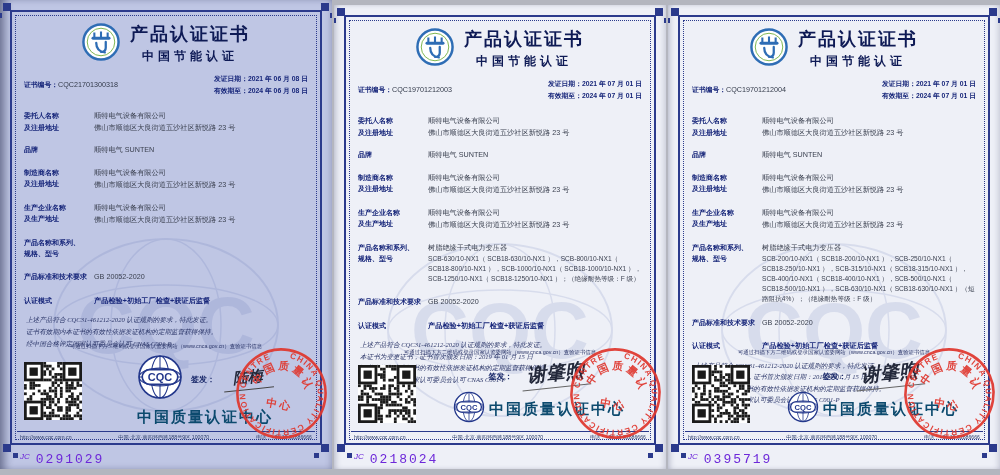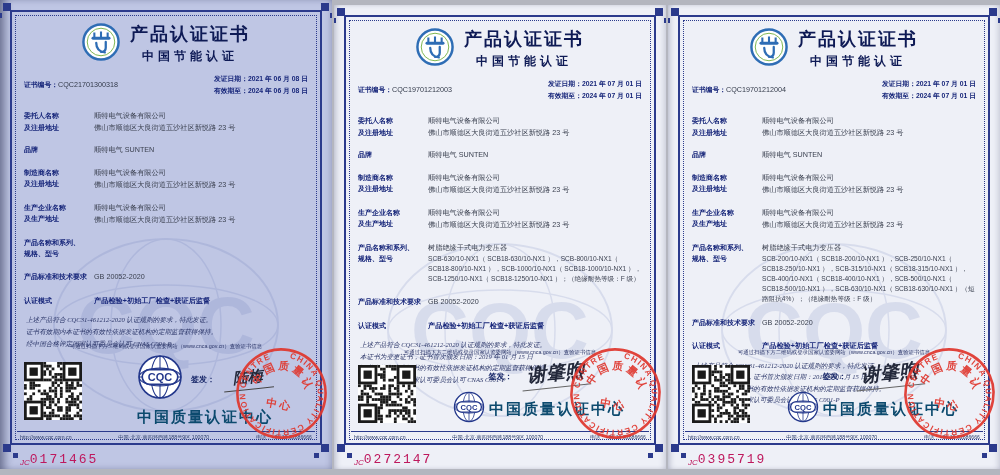--- a/index.html
+++ b/index.html
@@ -69,21 +69,21 @@
   .sign-b .signature { font-size:19px; border-bottom:1px solid #666; padding:0 6px 1px 6px; }
   .sign-b .name-line { display:flex; align-items:center; gap:4px; margin-top:3px; }
   
   .stamp { position:absolute; right:3px; bottom:28px; width:95px; height:95px;
     transform:rotate(10deg); z-index:4; opacity:.93; }
   
   .footer { position:absolute; left:17px; right:17px; bottom:28px; border-top:1px solid #2b3a8c;
     display:flex; justify-content:space-between; font-size:5.2px; color:#30406e;
     padding:2px 3px 0 3px; z-index:3; }
   
-  .serial { position:absolute; left:20px; bottom:2px; z-index:3; color:#be185d; display:flex; align-items:flex-end; }
+  .serial { position:absolute; left:20px; bottom:2px; z-index:3; color:#6d28d9; display:flex; align-items:flex-start; gap:6px; }
   .serial .jc { font-style:italic; font-size:8px; }
   .serial .digits { font-family:"Liberation Mono", monospace; font-size:13px; letter-spacing:2px; }
   svg text { font-family:"Liberation Sans", sans-serif; }
 </style>
 </head>
 <body>
 
 <div class="row">
   <div class="certificate variant-blue">
 
@@ -416,21 +416,21 @@
     </div>
 
     <div class="footer">
       <span>http://www.cqc.com.cn</span>
       <span>中国·北京·南四环西路188号9区  100070</span>
       <span>电话：+86 10 83886666</span>
     </div>
 
     <div class="serial">
       <span class="jc">JC</span>
-      <span class="digits">0171465</span>
+      <span class="digits">0291029</span>
     </div>
 
   </div>
 
   <div class="certificate variant-light">
 
     <div class="frame">
       <div class="frame-dotted"></div>
       <div class="sq tl1"></div>
       <div class="sq s tl2"></div>
@@ -757,21 +757,21 @@
     </div>
 
     <div class="footer">
       <span>http://www.cqc.com.cn</span>
       <span>中国·北京·南四环西路188号9区  100070</span>
       <span>电话：+86 10 83886666</span>
     </div>
 
     <div class="serial">
       <span class="jc">JC</span>
-      <span class="digits">0272147</span>
+      <span class="digits">0218024</span>
     </div>
 
   </div>
 
   <div class="certificate variant-light">
 
     <div class="frame">
       <div class="frame-dotted"></div>
       <div class="sq tl1"></div>
       <div class="sq s tl2"></div>

